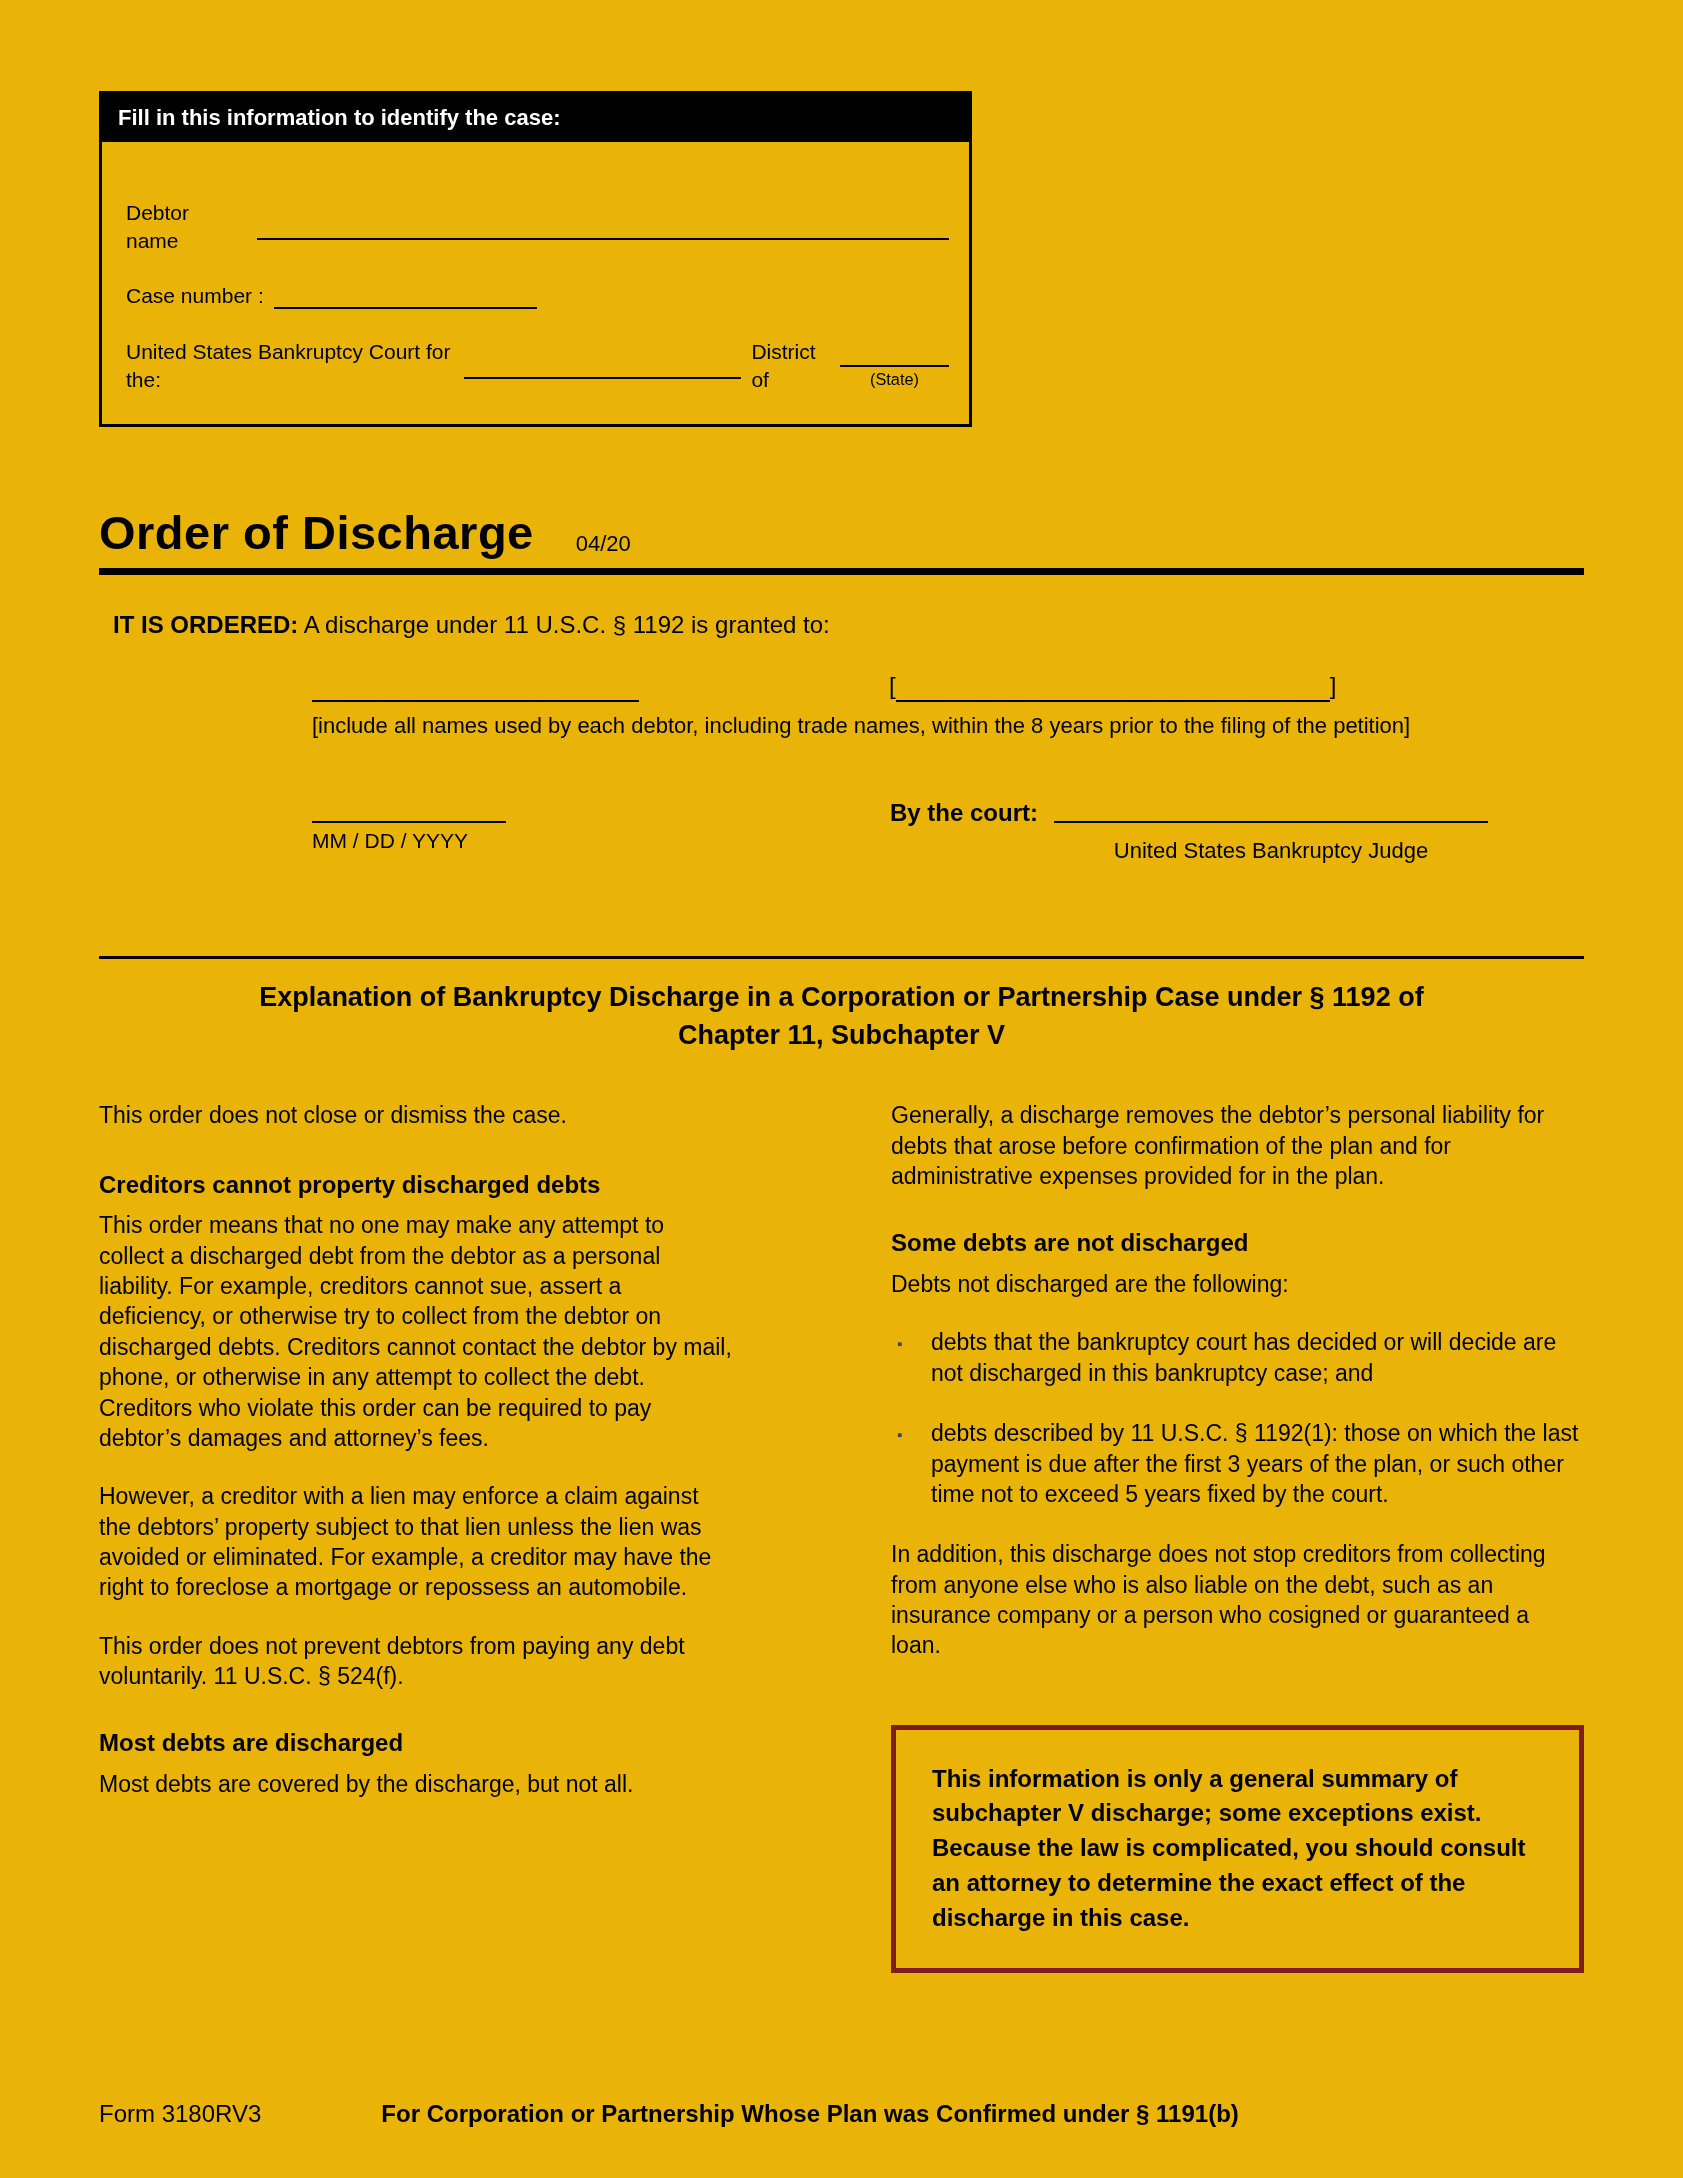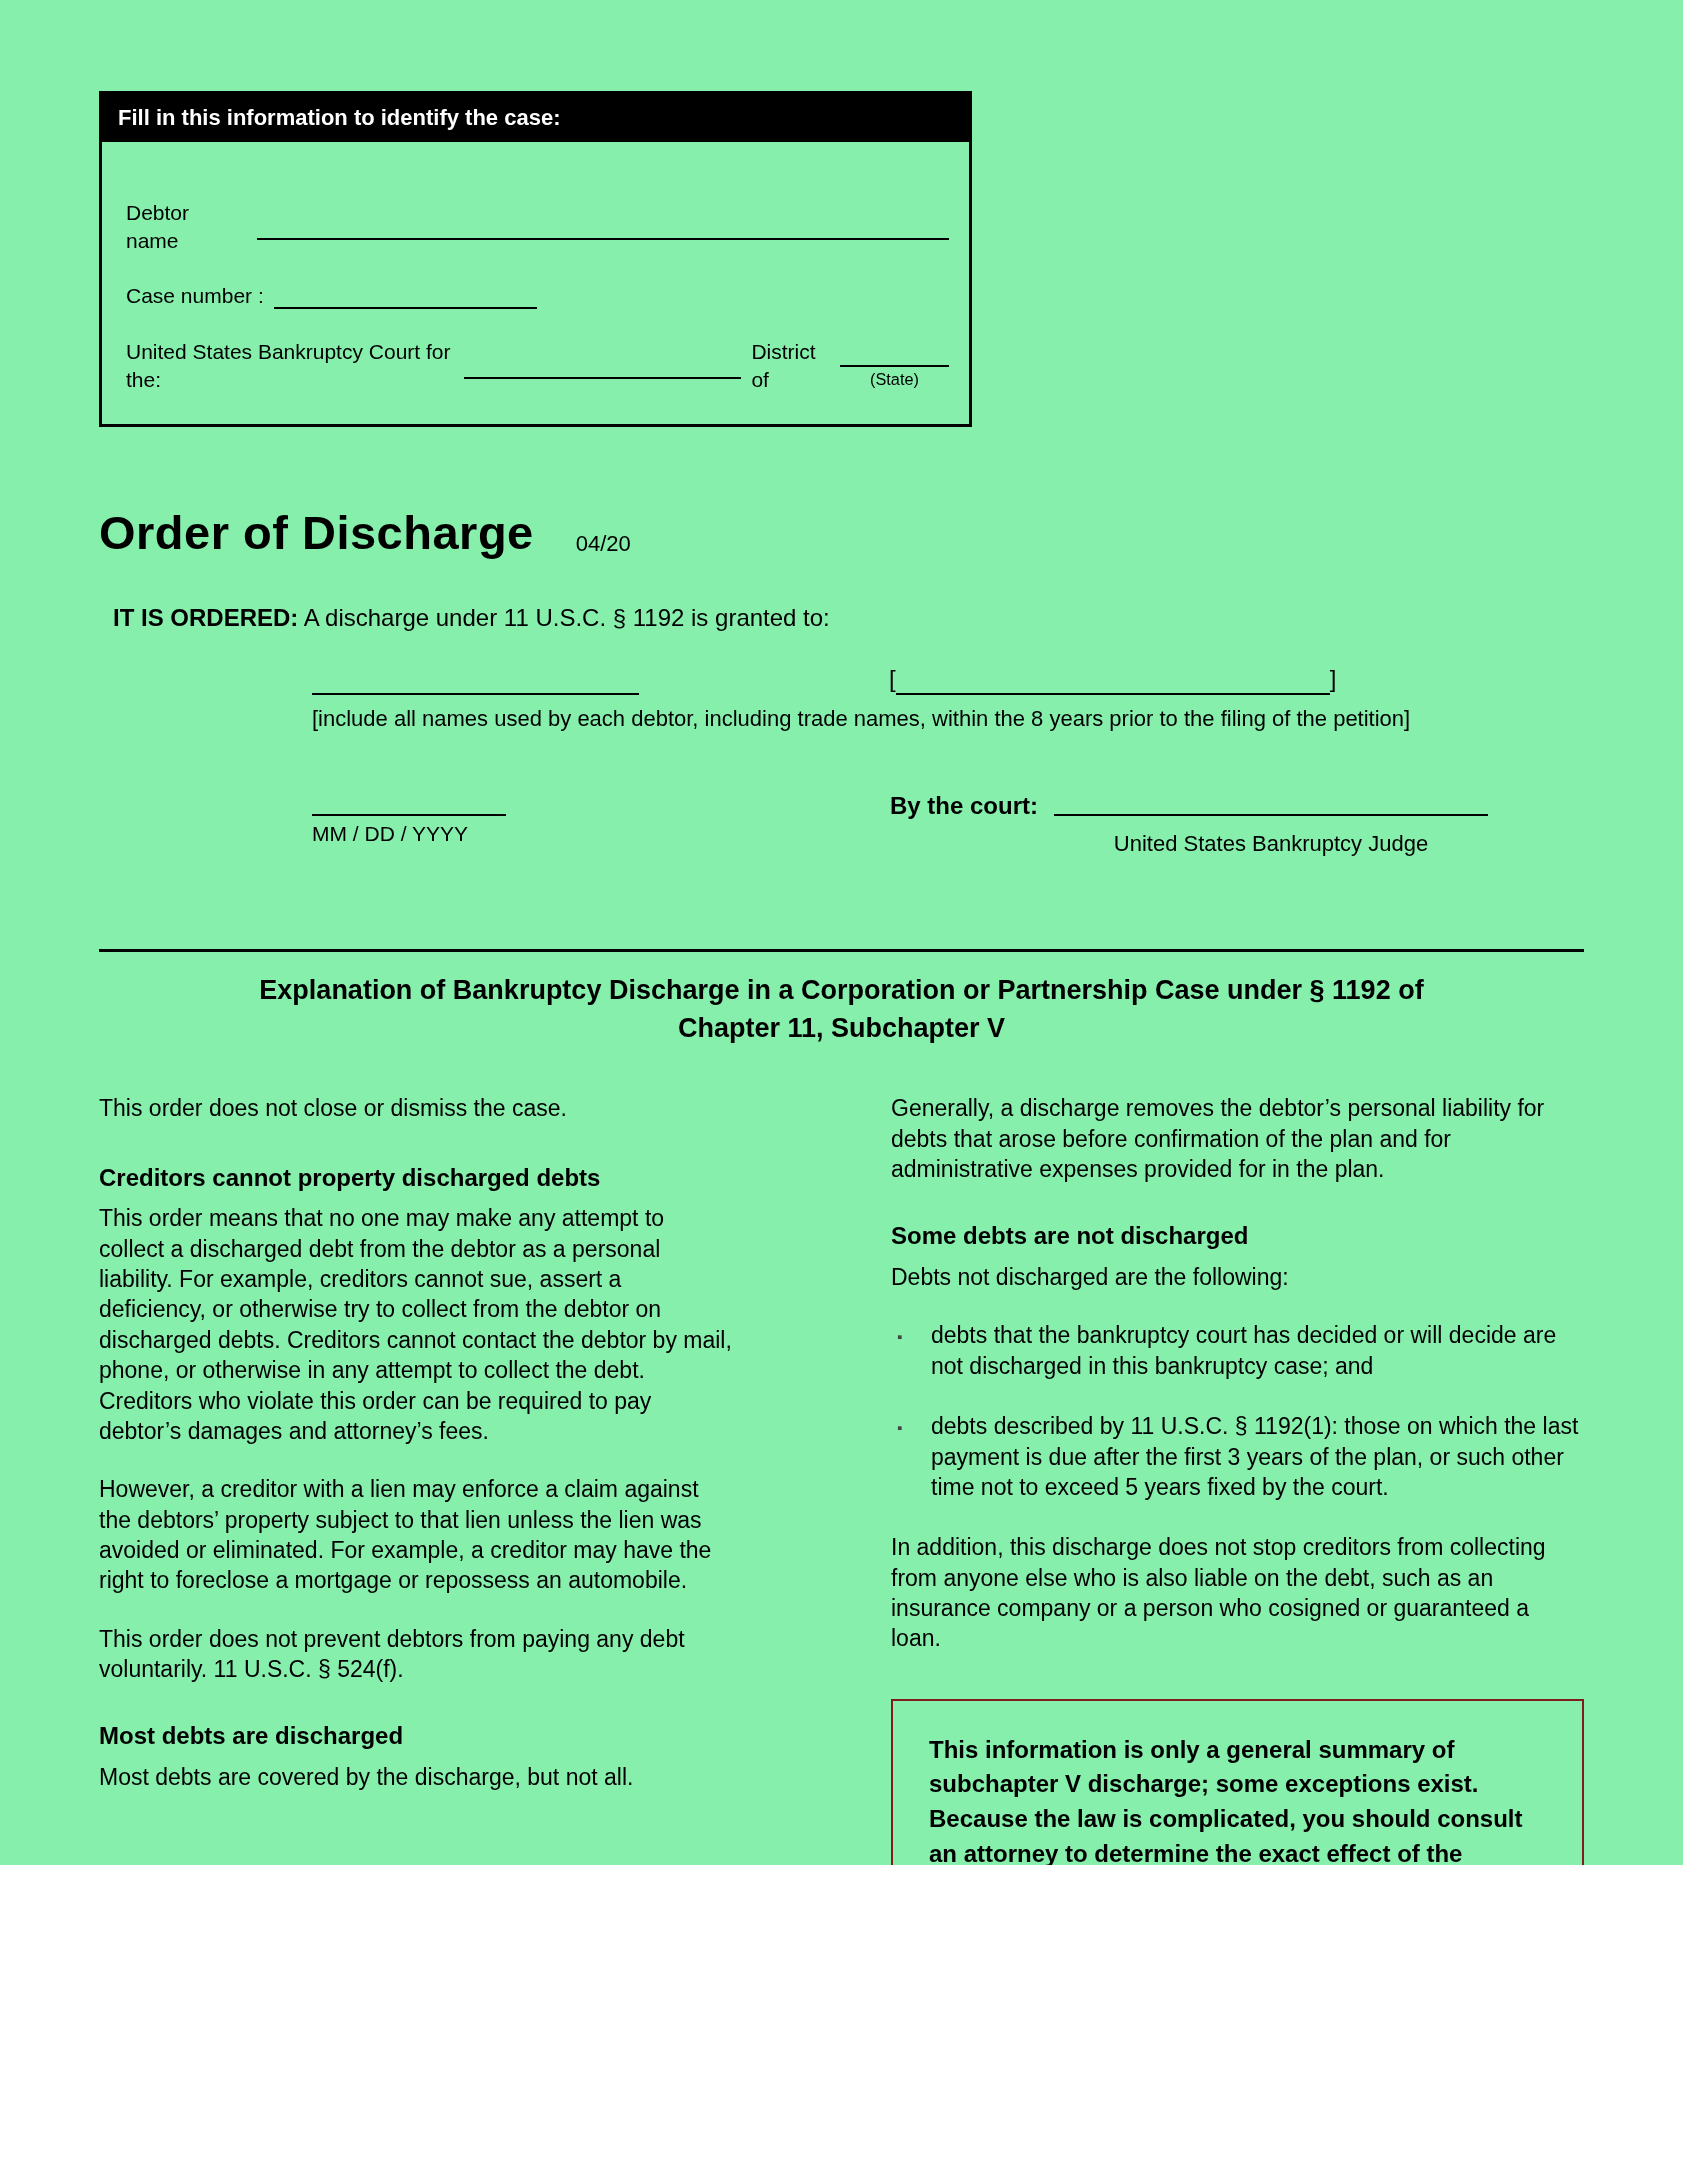--- a/index.html
+++ b/index.html
@@ -1,20 +1,20 @@
 <!DOCTYPE html>
 <html><head>
 <meta charset="utf-8">
 <style>
   * { box-sizing: border-box; }
   html, body { margin: 0; padding: 0; background: #ffffff; }
   .page {
     width: 1683px;
-    height: 1865px;
-    background: #86efac;
+    height: 2178px;
+    background: #eab308;
     color: #000;
     font-family: "Liberation Sans", sans-serif;
     font-size: 23px;
     line-height: 1.32;
     padding: 91px 99px 48px 99px;
     display: flex;
     flex-direction: column;
     overflow: hidden;
   }
 
@@ -106,22 +106,22 @@
   .col-right { width: 693px; }
   .columns p { margin: 0 0 28px 0; }
   .sub-h { font-weight: bold; font-size: 24px; margin: 36px 0 10px 0; }
   .sub-h.first { margin-top: 38px; }
 
   .bullet-item { display: flex; margin: 0 0 30px 0; }
   .bullet-marker { width: 40px; flex: 0 0 40px; padding-left: 6px; font-size: 15px; padding-top: 7px; color: #444; }
   .bullet-text { flex: 1; }
 
   .summary-box {
-    margin-top: 45px;
-    border: 2px solid #7f1d1d;
+    margin-top: 64px;
+    border: 5px solid #7f1d1d;
     padding: 32px 36px;
     font-weight: bold;
     font-size: 24px;
     line-height: 1.45;
   }
 
   
   .footer {
     margin-top: auto;
     display: flex;

